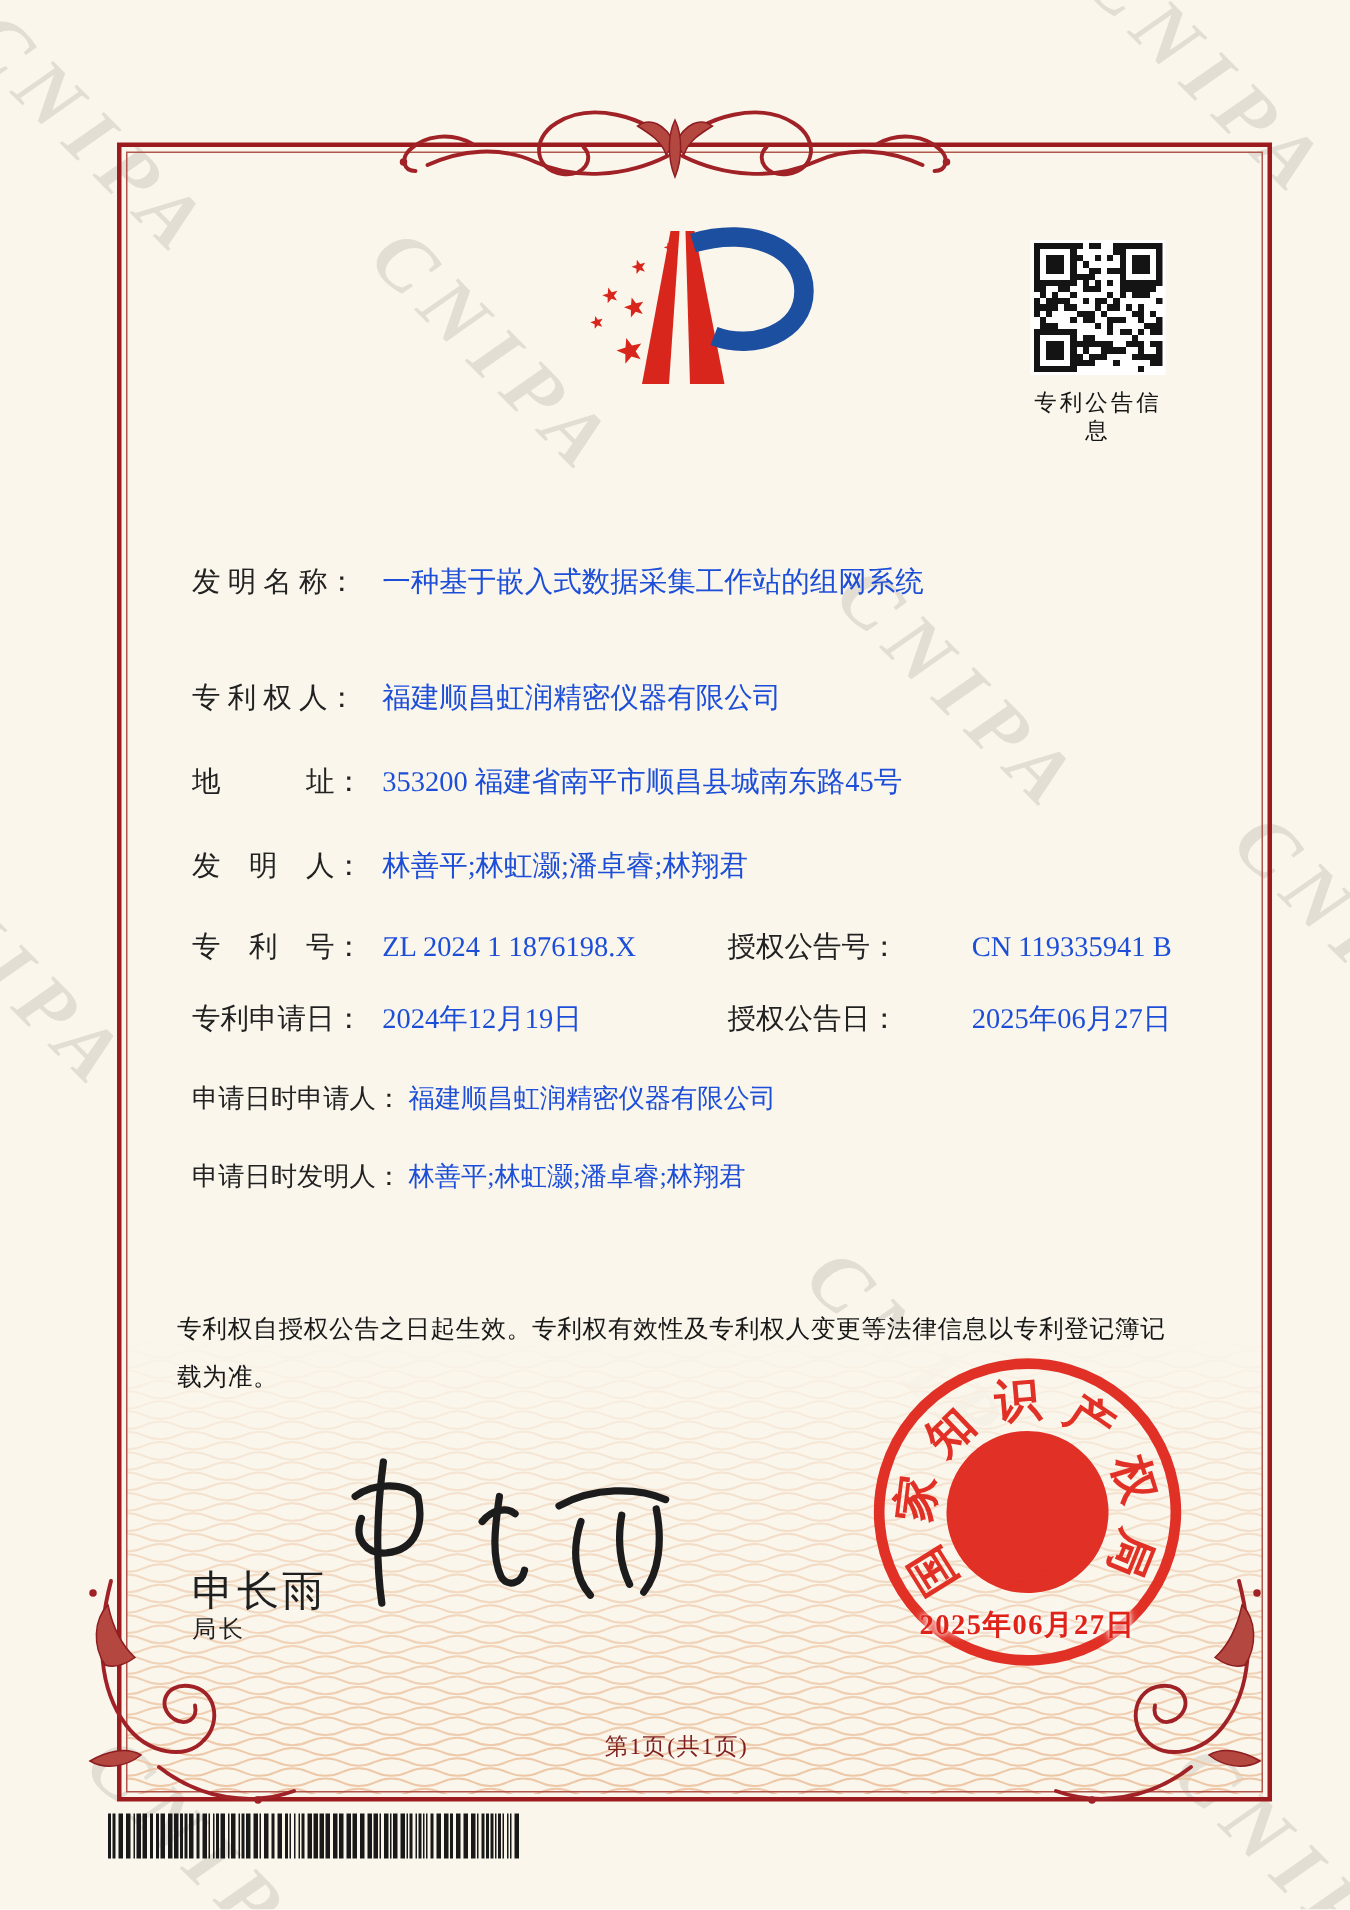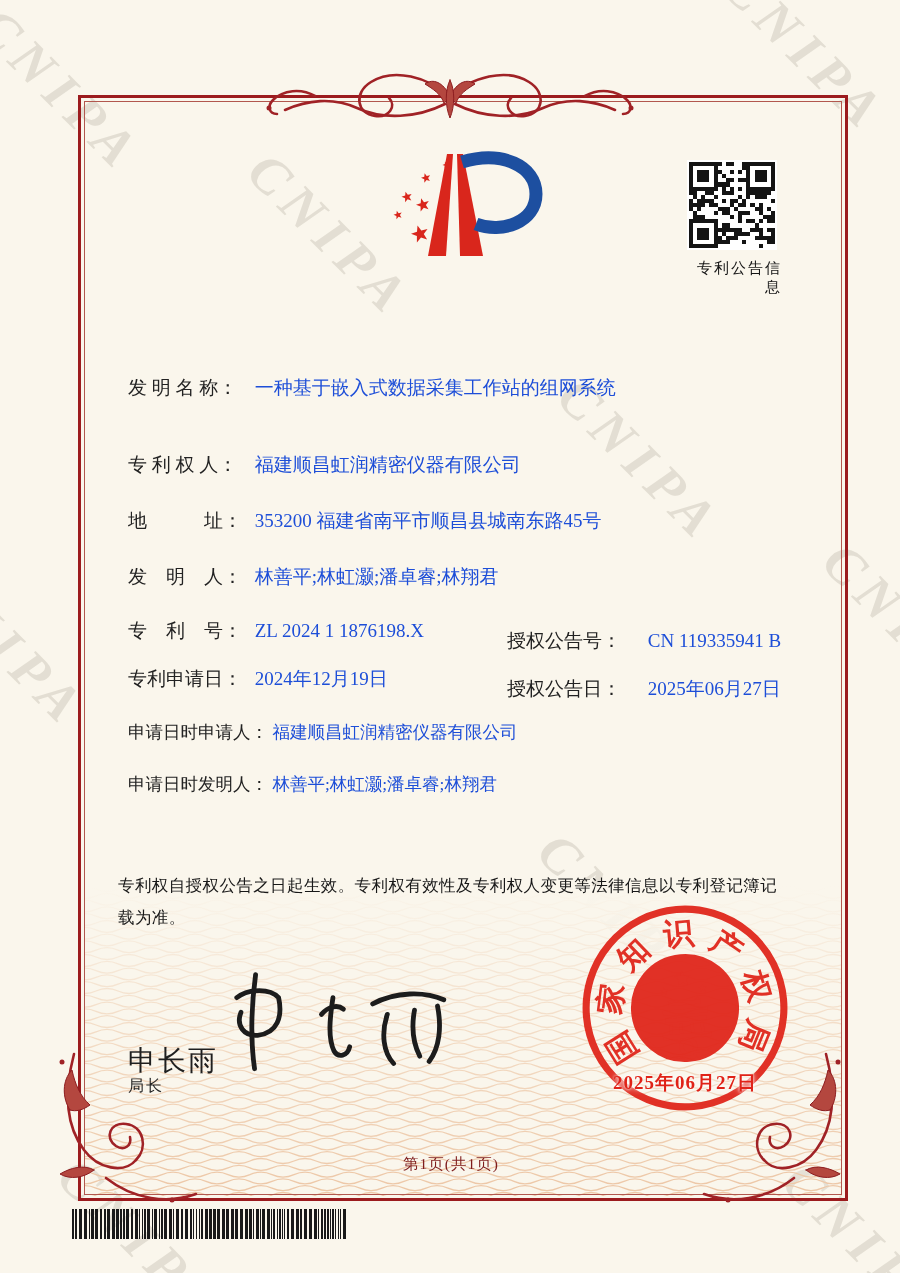--- a/index.html
+++ b/index.html
@@ -33,32 +33,32 @@
   .orn circle{fill:#a02226;}
 
   
   .content{position:absolute;inset:0;z-index:4;color:#1f1f1f;}
 
   .cert-no{position:absolute;left:126px;top:152px;font-size:21px;letter-spacing:2px;color:#222;}
 
   .logo{position:absolute;left:388px;top:150px;}
   .logo polygon{fill:#d9261c;}
 
-  .qr-block{position:absolute;left:682px;top:160px;width:100px;text-align:right;}
+  .qr-block{position:absolute;left:682px;top:160px;width:100px;text-align:center;}
   .qr{display:block;margin:0 auto;background:#fff;padding:2px;}
   .qr-caption{margin-top:9px;font-size:15px;letter-spacing:2px;color:#151515;}
 
   .title{position:absolute;left:455px;top:256px;transform:translateX(-50%);
       font-size:44px;font-weight:bold;letter-spacing:15px;white-space:nowrap;color:#0d0d0d;}
 
   .fields{position:absolute;left:128px;top:372px;width:680px;}
   .row{position:absolute;left:0;white-space:nowrap;font-size:19px;}
   .row .lb{display:inline-block;min-width:122px;color:#222;}
   .row .val{color:#1d4ed8;}
-  .row .col2{position:absolute;left:357px;top:10px;text-align:center;}
+  .row .col2{position:absolute;left:357px;top:0;}
   .row .lb2{display:inline-block;min-width:158px;color:#222;}
   .row.small{font-size:17.5px;}
 
   .statement{position:absolute;left:118px;top:870px;width:672px;
       font-size:16.5px;line-height:1.95;letter-spacing:0.4px;color:#181818;}
   .statement .l1{text-indent:1.7em;}
 
   .signer-title{position:absolute;left:128px;top:1040px;font-size:16px;letter-spacing:2px;margin-top:36px;}
   .signer-name{position:absolute;left:128px;top:1042px;font-size:28px;letter-spacing:2px;}
   .signature{position:absolute;left:218px;top:960px;}

